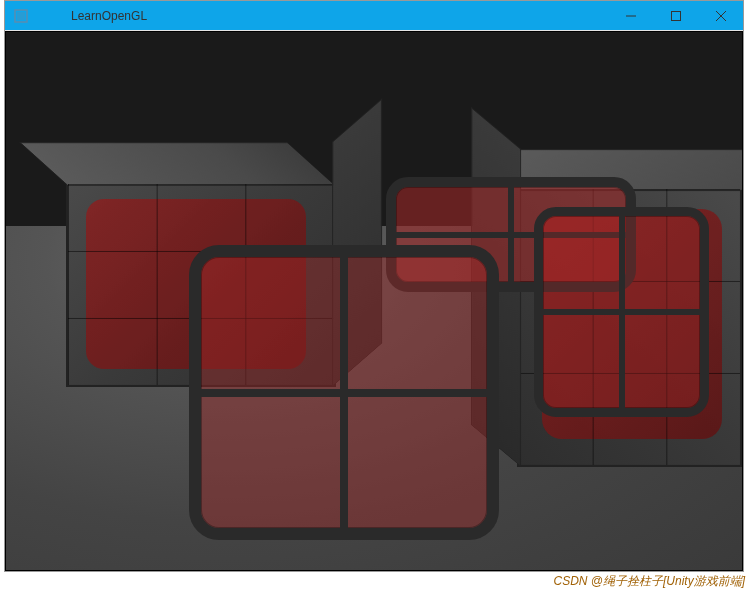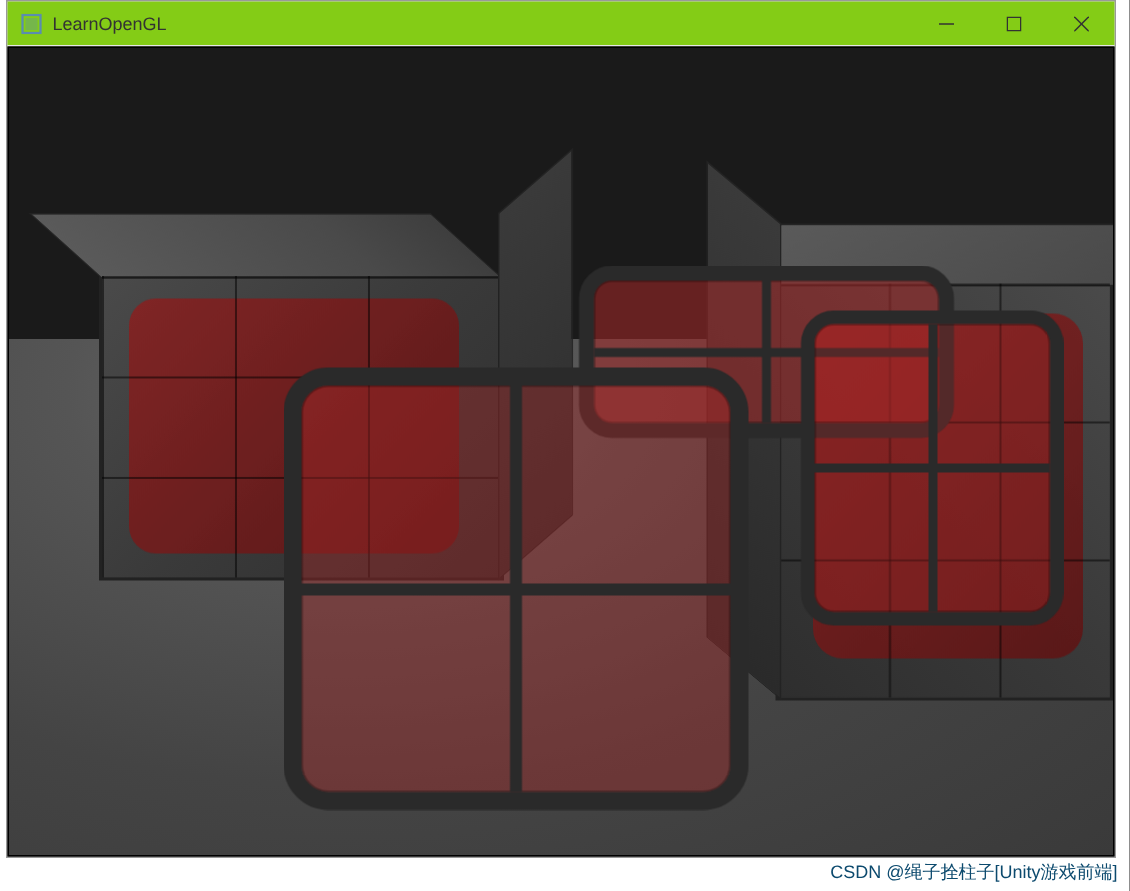--- a/index.html
+++ b/index.html
@@ -17,24 +17,25 @@
       top: 0;
       width: 740px;
       height: 572px;
       background: #fff;
       border: 1px solid #999;
       display: flex;
       flex-direction: column;
     }
     .titlebar {
       height: 30px;
-      background: #84cc16;
+      background: #0ea5e9;
       display: flex;
       align-items: center;
       border-bottom: 1px solid #e5e5e5;
+      gap: 36px;
     }
     .app-icon {
       width: 16px;
       height: 16px;
       margin: 0 6px 0 8px;
       display: flex;
       align-items: center;
       justify-content: center;
     }
     .app-icon svg { display: block; }
@@ -241,22 +242,23 @@
       border-radius: 22px;
       background: rgba(160, 40, 40, 0.35);
     }
     .glass3::before { width: 6px; }
     .glass3::after { height: 6px; }
     .watermark {
       position: absolute;
       right: 8px;
       bottom: 4px;
       font-size: 12px;
-      color: #0c4a6e;
+      color: #a16207;
       font-family: sans-serif;
+      font-style: italic;
     }
   </style>
 </head>
 <body>
 
 <div class="window">
   <div class="titlebar">
     <span class="app-icon">
       <svg width="14" height="14" viewBox="0 0 14 14">
         <rect x="1" y="1" width="12" height="12" fill="none" stroke="#5a8db0" stroke-width="1.5"></rect>

